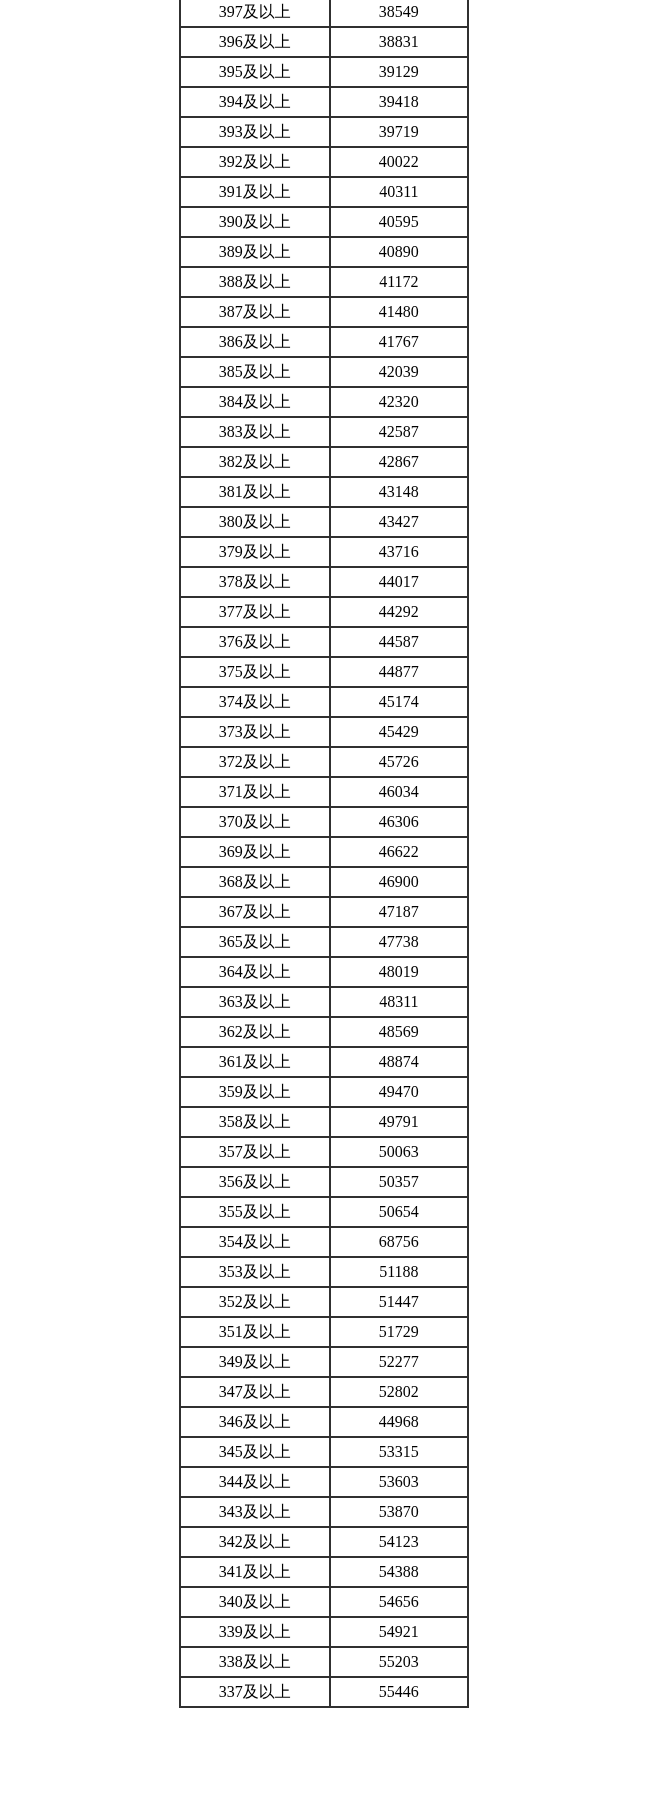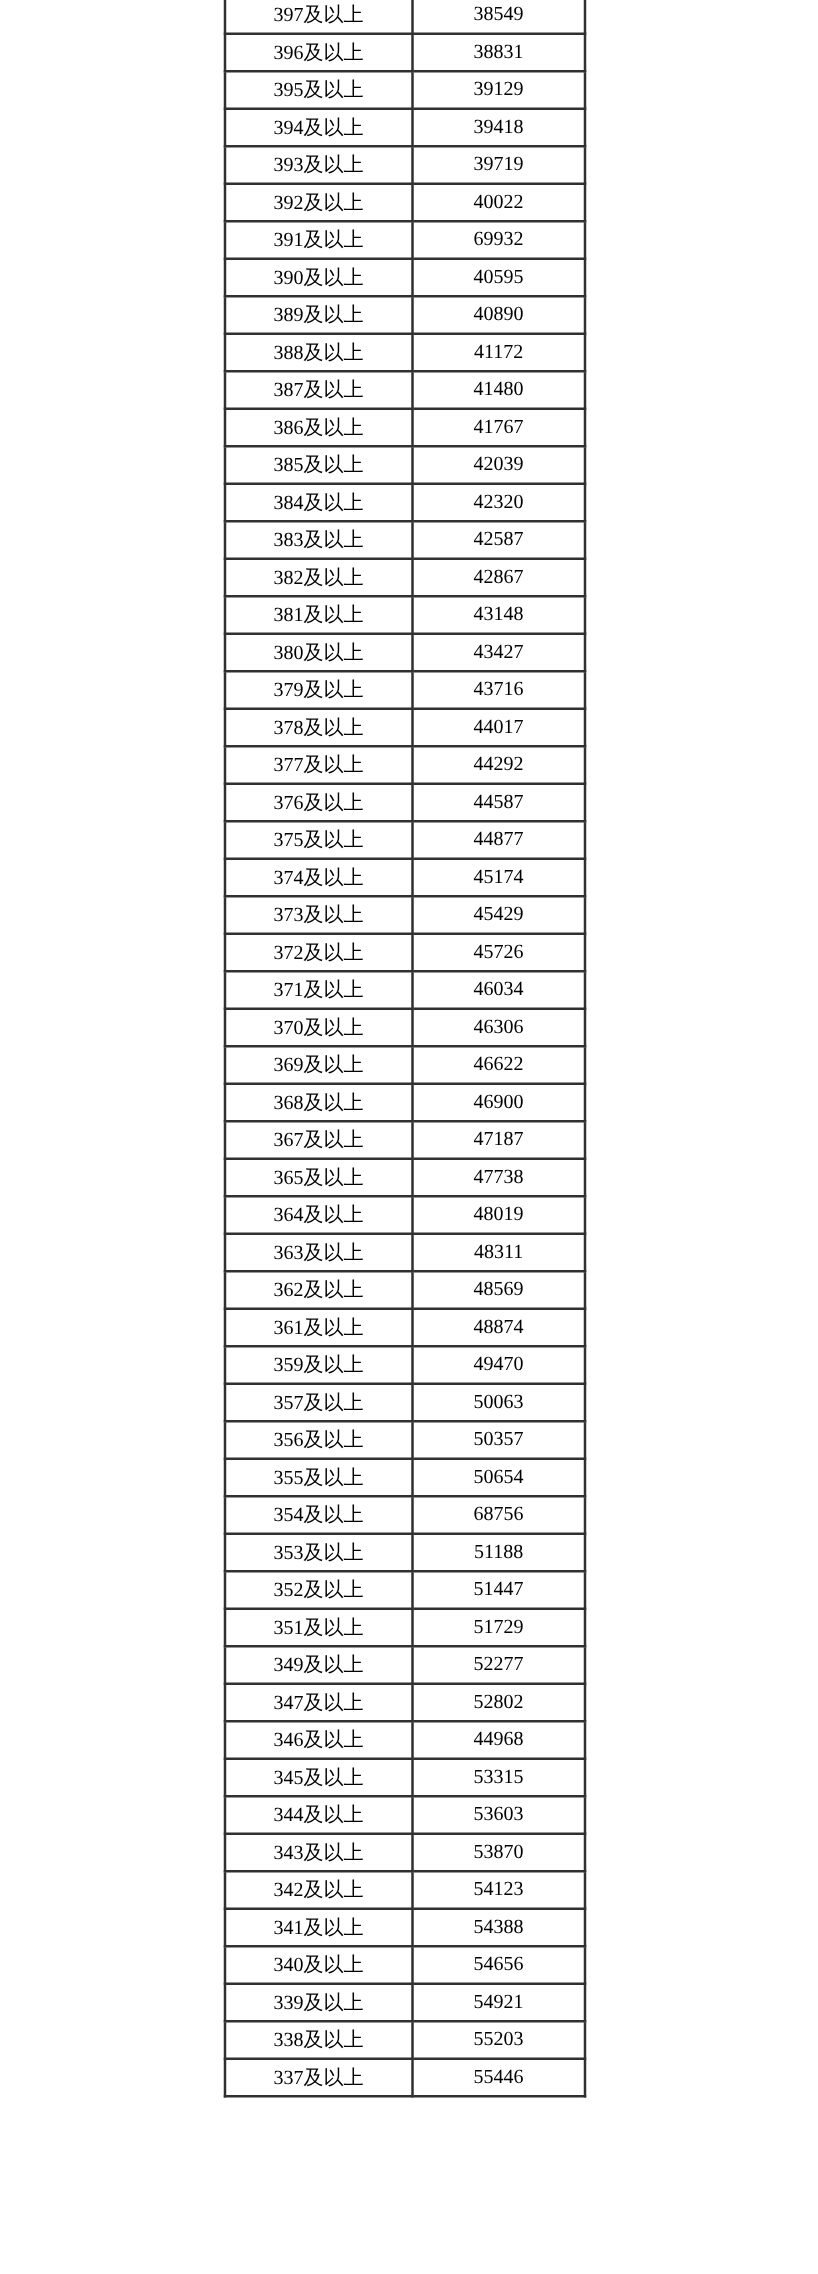--- a/index.html
+++ b/index.html
@@ -71,21 +71,21 @@
     <td class="count-cell">39719</td>
   </tr>
 
   <tr>
     <td class="score-cell">392及以上</td>
     <td class="count-cell">40022</td>
   </tr>
 
   <tr>
     <td class="score-cell">391及以上</td>
-    <td class="count-cell">69932</td>
+    <td class="count-cell">40311</td>
   </tr>
 
   <tr>
     <td class="score-cell">390及以上</td>
     <td class="count-cell">40595</td>
   </tr>
 
   <tr>
     <td class="score-cell">389及以上</td>
     <td class="count-cell">40890</td>
@@ -226,20 +226,24 @@
     <td class="score-cell">361及以上</td>
     <td class="count-cell">48874</td>
   </tr>
 
 
   <tr>
     <td class="score-cell">359及以上</td>
     <td class="count-cell">49470</td>
   </tr>
 
+  <tr>
+    <td class="score-cell">358及以上</td>
+    <td class="count-cell">49791</td>
+  </tr>
 
   <tr>
     <td class="score-cell">357及以上</td>
     <td class="count-cell">50063</td>
   </tr>
 
   <tr>
     <td class="score-cell">356及以上</td>
     <td class="count-cell">50357</td>
   </tr>

